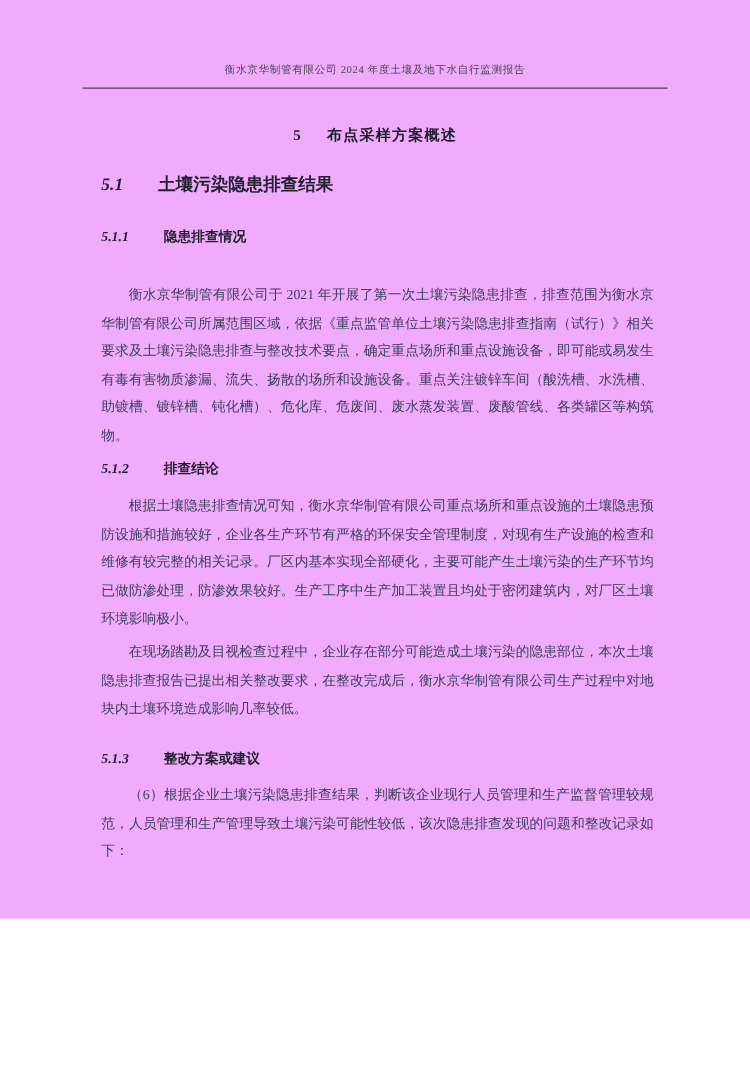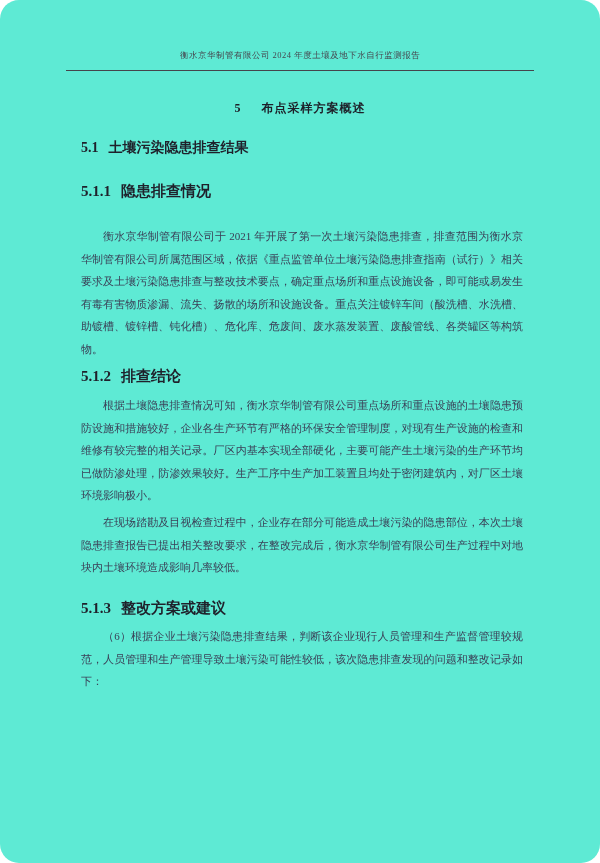--- a/index.html
+++ b/index.html
@@ -2,24 +2,23 @@
 <html><head>
 <meta charset="utf-8">
 <style>
   * { margin: 0; padding: 0; box-sizing: border-box; }
   html, body { background: #ffffff; }
   body { font-family: "Liberation Serif", serif; }
 
   .page {
     position: relative;
     width: 600px;
-    height: 863px;
-    background: #5eead4;
+    height: 735px;
+    background: #f0abfc;
     overflow: hidden;
-    border-radius: 19px;
   }
 
   
   .doc-header {
     position: absolute;
     top: 50px;
     left: 66px;
     width: 468px;
     text-align: center;
     font-size: 8.5px;
@@ -51,24 +50,25 @@
     position: absolute;
     left: 81px;
     font-family: "Liberation Sans", sans-serif;
     font-weight: bold;
     color: #1f212b;
     white-space: nowrap;
   }
   .sec-heading .sec-num {
     font-family: "Liberation Serif", serif;
     font-weight: bold;
-    margin-right: 10px;
+    margin-right: 28px;
+    font-style: italic;
   }
   .h-level2 { font-size: 14px; }
-  .h-level3 { font-size: 15px; text-align: right; }
+  .h-level3 { font-size: 11px; text-align: right; }
 
   .body-para {
     position: absolute;
     left: 81px;
     width: 442px;
     font-size: 11px;
     line-height: 22.5px;
     text-align: justify;
     text-indent: 2em;
     color: #3a4057;

